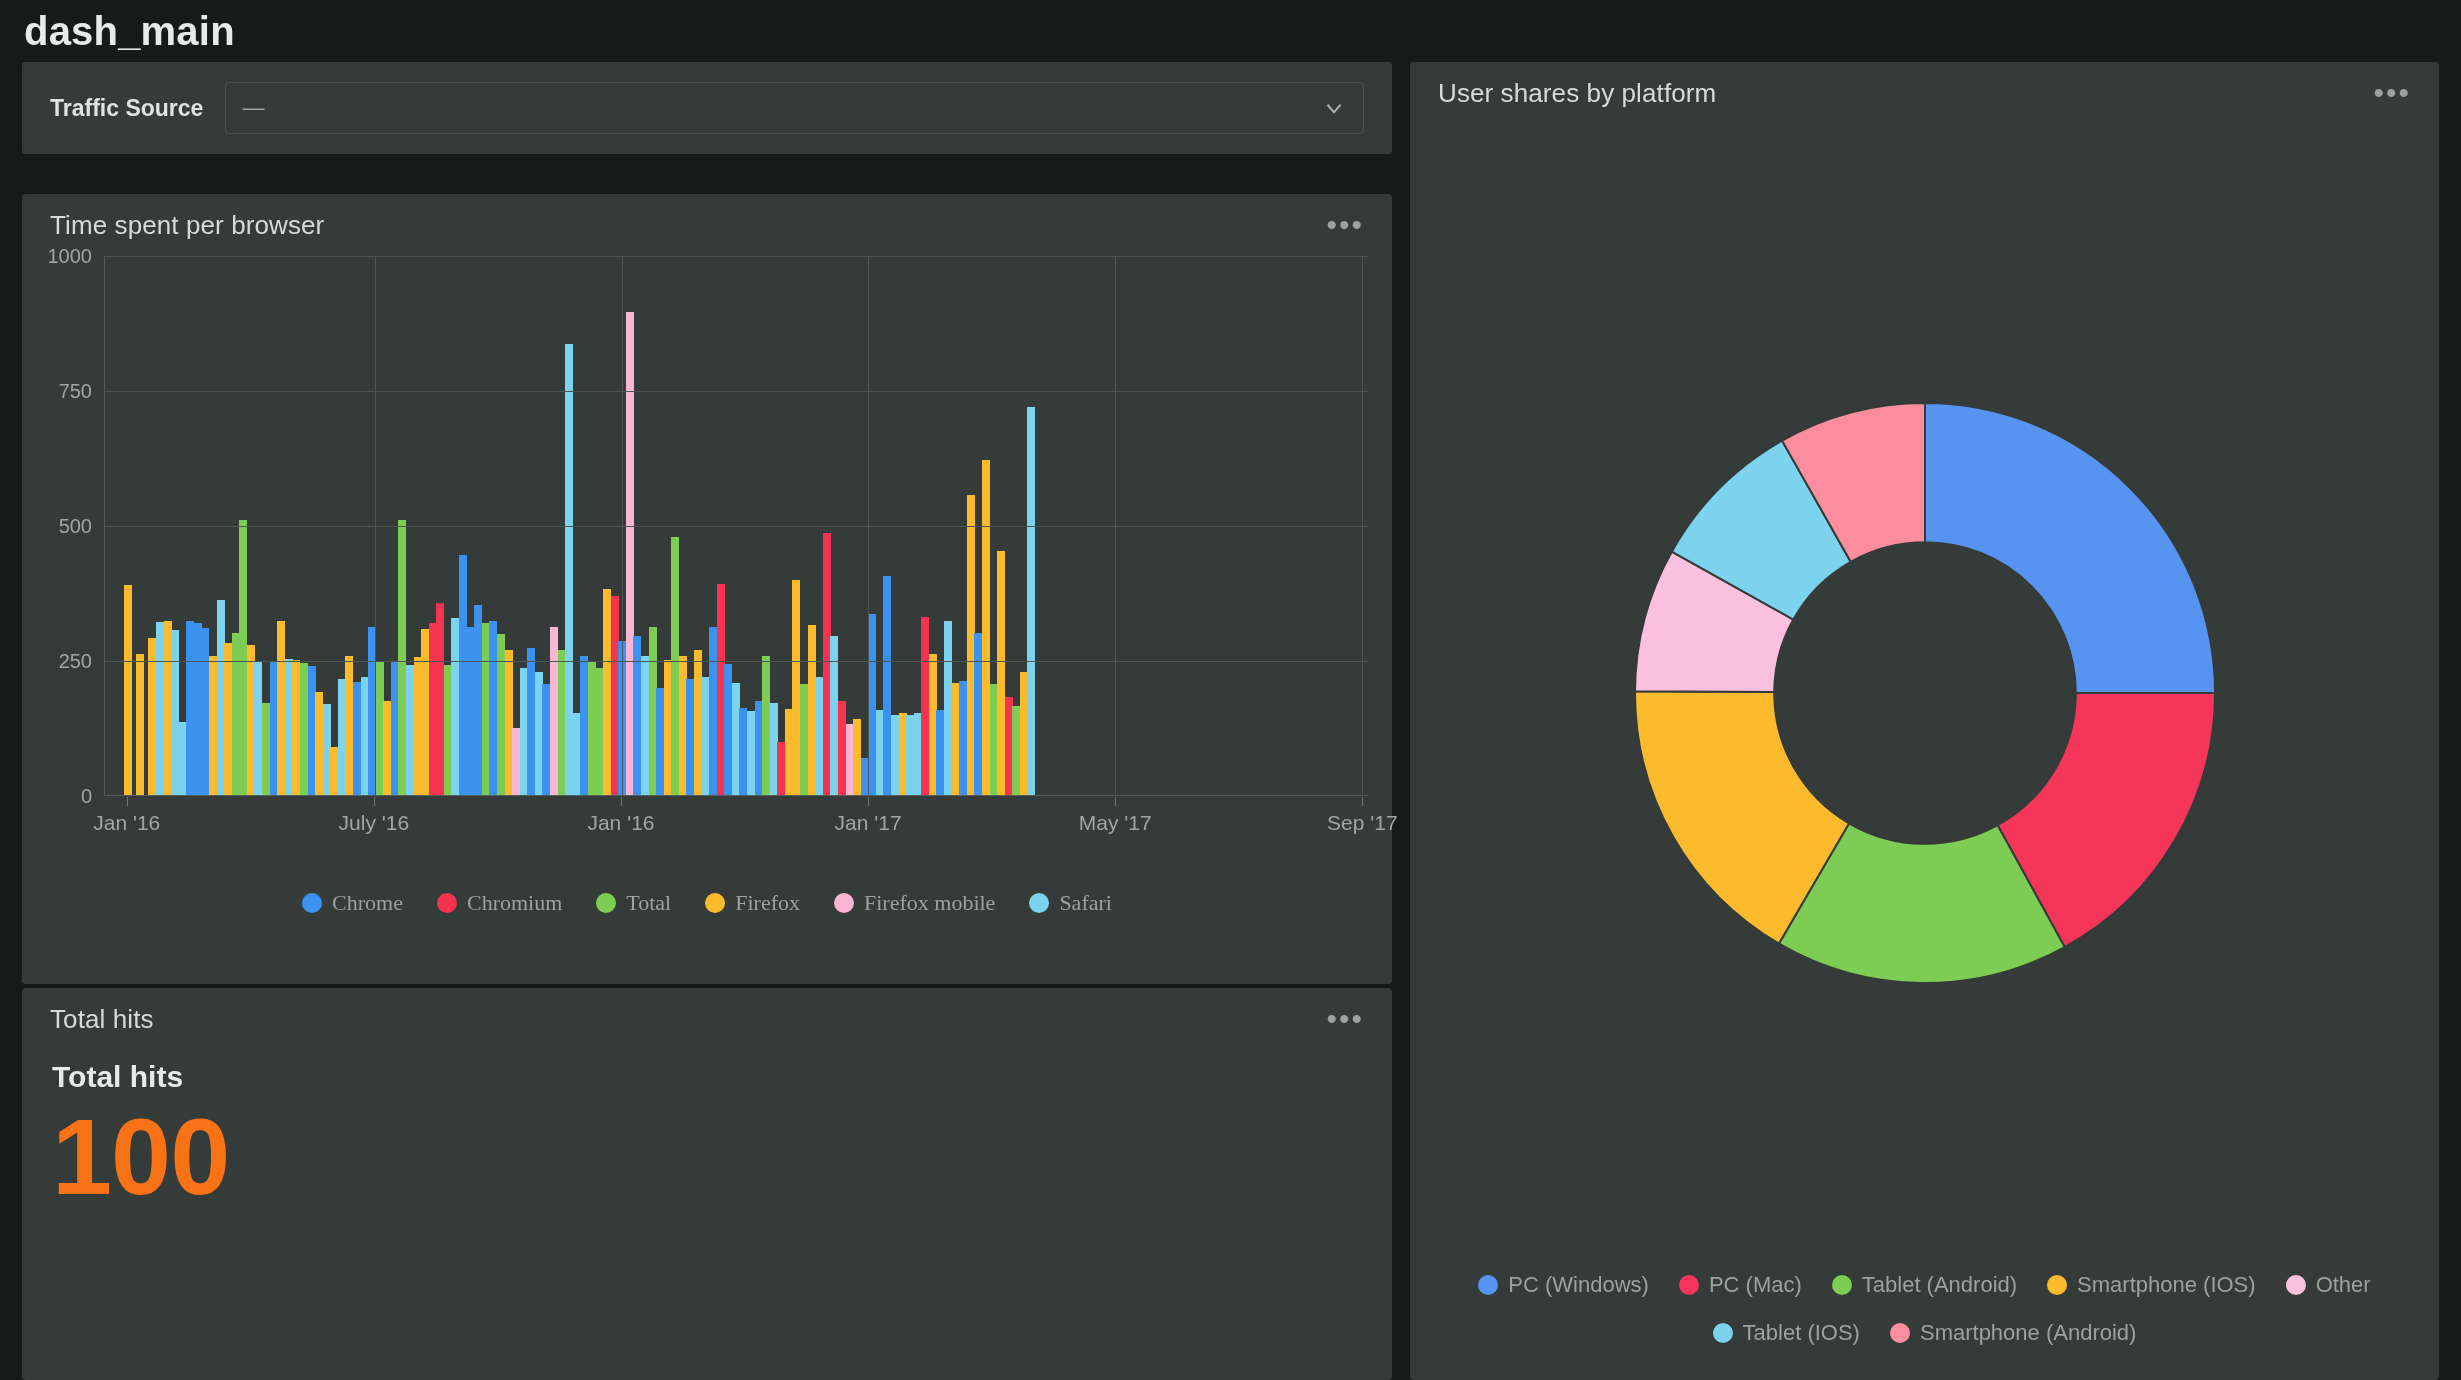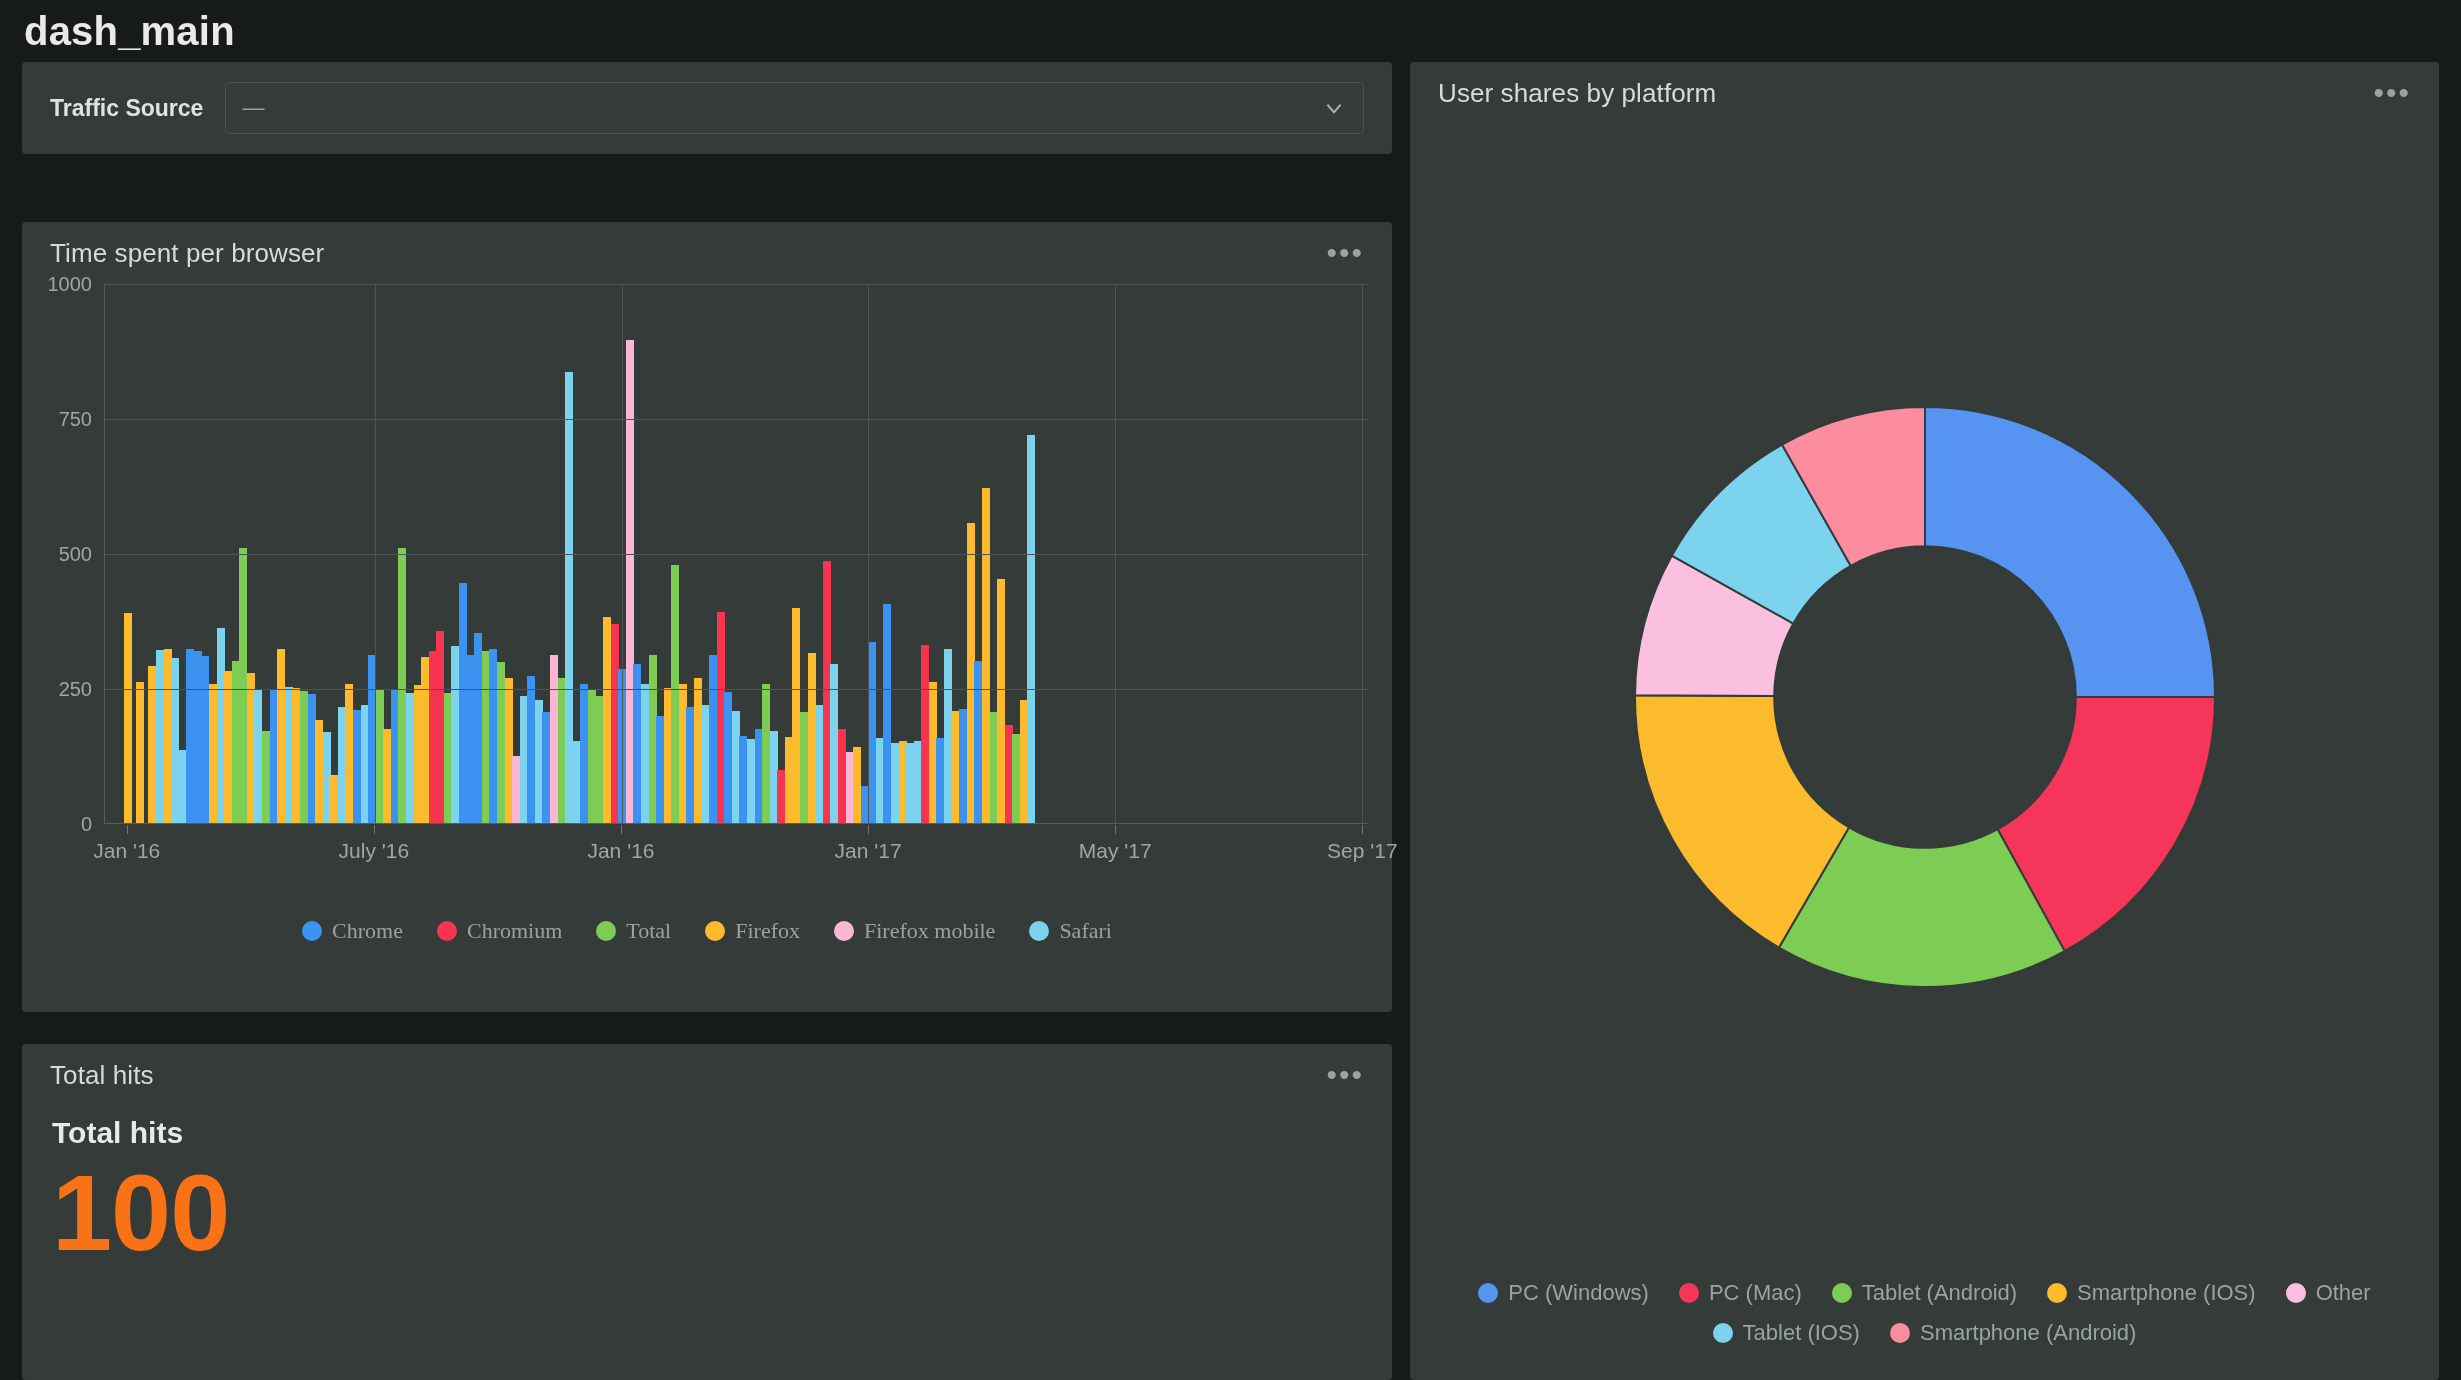--- a/index.html
+++ b/index.html
@@ -23,21 +23,21 @@
   .dash-body {
     display: flex;
     gap: 18px;
     padding: 0 22px 0 22px;
     height: 1318px;
   }
   .col-left {
     width: 1370px;
     display: flex;
     flex-direction: column;
-    gap: 32px;
+    gap: 4px;
   }
   .col-right { flex: 1; }
 
   .panel {
     background: #343b38;
     border-radius: 4px;
     position: relative;
   }
   .panel-header {
     height: 62px;
@@ -148,21 +148,21 @@
   }
 
   
   .donut-panel { height: 100%; display: flex; flex-direction: column; }
   .donut-wrap {
     flex: 1; display: flex; align-items: center; justify-content: center;
     padding-bottom: 10px;
   }
   .donut-legend {
     display: flex; flex-wrap: wrap; justify-content: center;
-    gap: 14px 30px;
+    gap: 22px 30px;
     padding: 0 40px 34px 40px;
     max-width: 1120px;
     margin: 0 auto;
   }
 </style>
 </head>
 <body>
 
 <div class="dash-title">dash_main</div>
 

